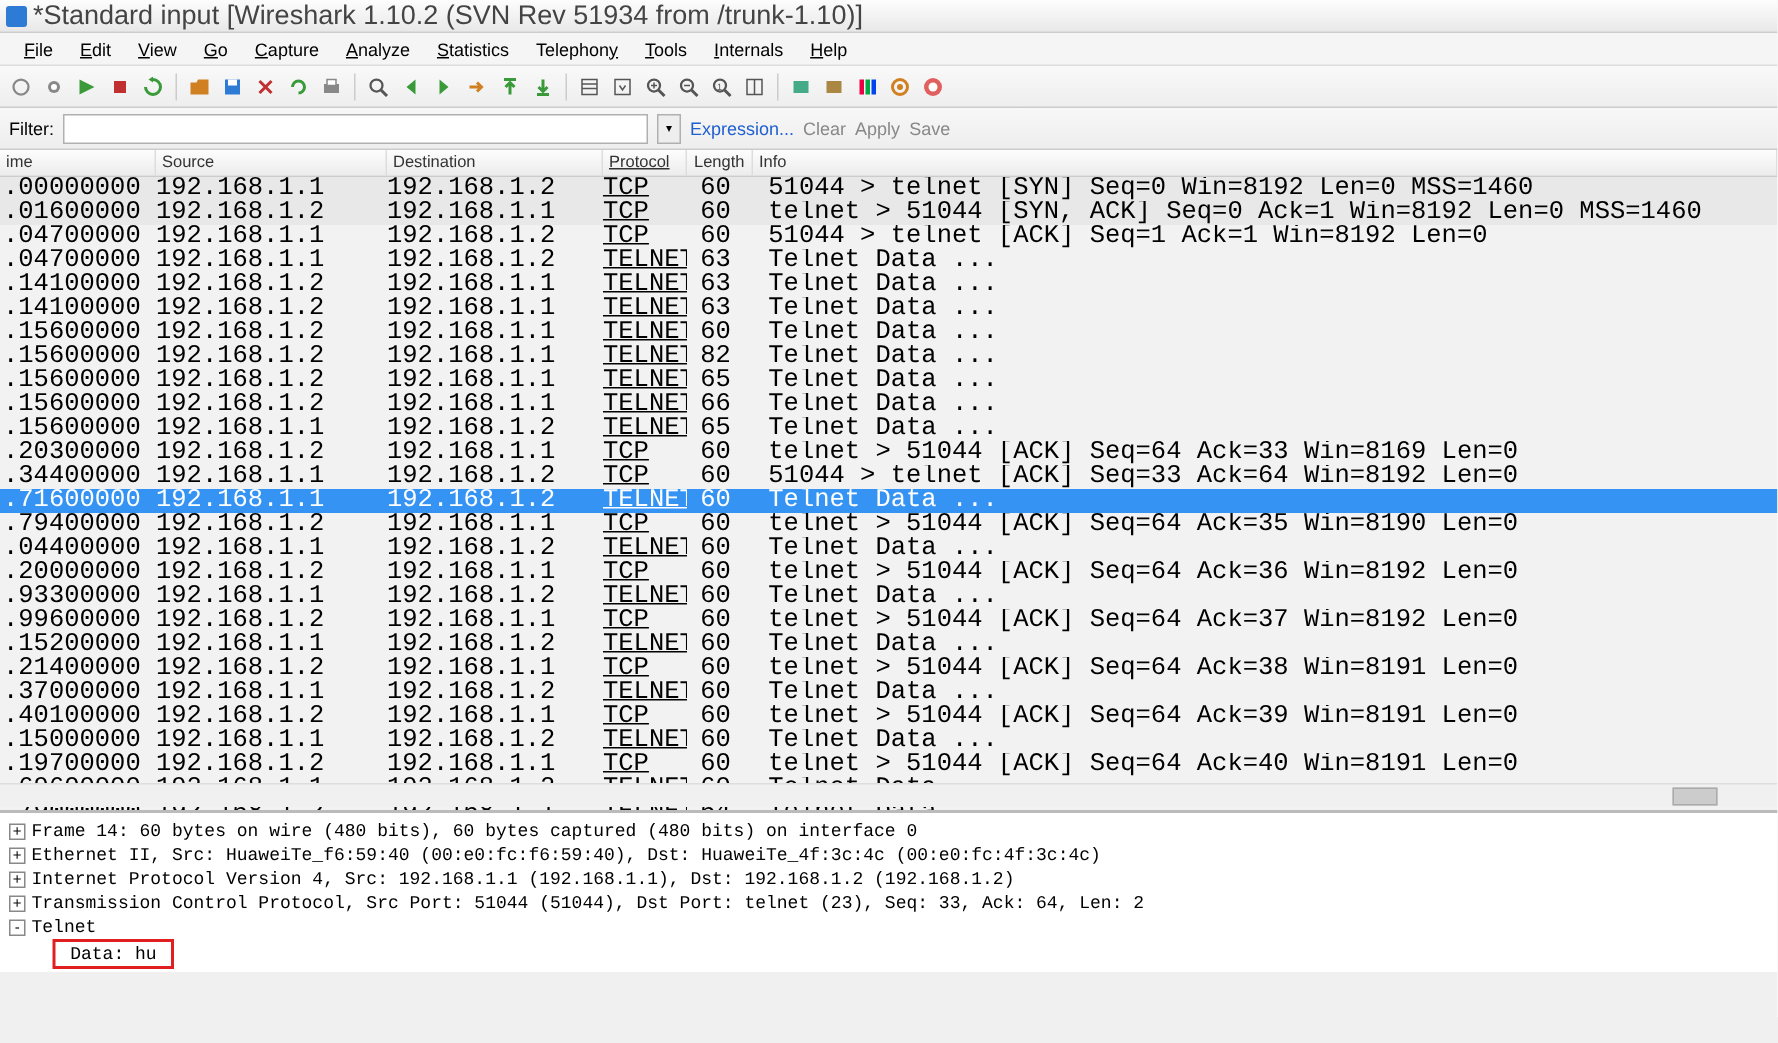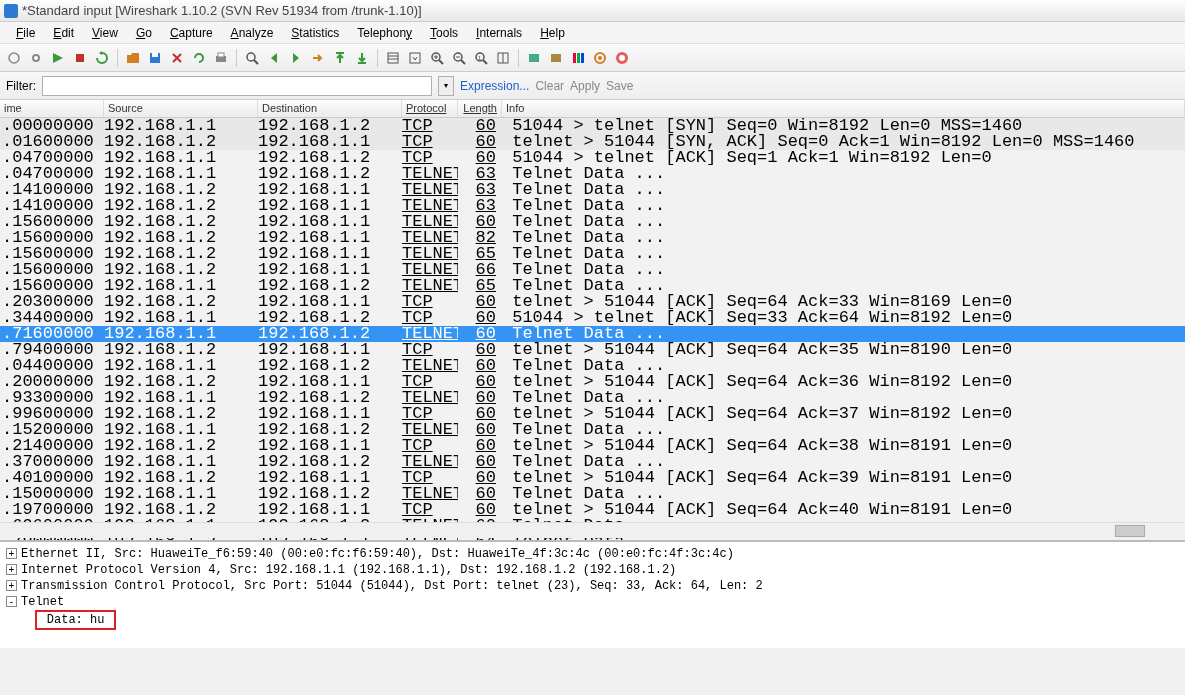--- a/index.html
+++ b/index.html
@@ -1,20 +1,20 @@
 <!DOCTYPE html>
 <html><head>
 <meta charset="utf-8">
 <style>
 * { margin: 0; padding: 0; box-sizing: border-box; }
 body { font-family: "Segoe UI", Tahoma, sans-serif; font-size: 12px; background: #f0f0f0; width: 1185px; height: 695px; overflow: hidden; }
 
 .title-bar { background: linear-gradient(#fdfdfd,#e8e8e8); height: 22px; display: flex; align-items: center; padding: 0 4px; border-bottom: 1px solid #ccc; }
 .title-bar .ws-icon { width:14px; height:14px; background:#2e7bd6; border-radius:2px; margin-right:4px; }
-.title-bar .title-text { font-size:13px; color:#444; }
+.title-bar .title-text { font-size:18px; color:#444; }
 
 .menu-bar { background:#f5f5f5; height:22px; display:flex; align-items:center; padding:0 8px; border-bottom:1px solid #ddd; gap:2px; }
 .menu-item { padding:2px 8px; cursor:default; }
 .menu-item u { text-decoration: underline; }
 
 .toolbar { background:linear-gradient(#f9f9f9,#eee); height:28px; display:flex; align-items:center; padding:0 4px; border-bottom:1px solid #ccc; gap:2px; }
 .tbtn { width:20px; height:20px; display:flex; align-items:center; justify-content:center; border:1px solid transparent; border-radius:2px; cursor:default; }
 .tsep { width:1px; height:18px; background:#ccc; margin:0 3px; }
 
 .filter-bar { background:linear-gradient(#f7f7f7,#eee); height:28px; display:flex; align-items:center; padding:2px 6px; border-bottom:1px solid #ccc; gap:6px; }
@@ -30,21 +30,21 @@
 .pl-body { font-family:"Courier New",monospace; font-size:17px; line-height:16px; }
 .pl-row { display:flex; height:16px; white-space:pre; }
 .pl-row.normal { background:#e8e8e8; }
 .pl-row.alt { background:#f2f2f2; }
 .pl-row.sel { background:#3593f4; color:#fff; }
 .pl-row span { overflow:hidden; }
 .c-time { width:104px; padding-left:2px; }
 .c-src { width:154px; }
 .c-dst { width:144px; }
 .c-proto { width:56px;text-decoration:underline; }
-.c-len { width:44px; text-align:right; padding-right:6px;text-decoration:underline; }
+.c-len { width:44px; text-align:center; padding-right:6px; }
 .c-info { flex:1; }
 .pl-scroll { position:absolute; right:0; bottom:2px; width:100%; height:16px; display:flex; justify-content:flex-end; align-items:center; background:#f0f0f0; border-top:1px solid #ddd; }
 .pl-scroll .thumb { width:30px; height:12px; background:#ccc; border:1px solid #aaa; margin-right:40px; }
 
 .detail-pane { height:108px; background:#fff; border-top:2px solid #bbb; padding:4px 6px; font-family:"Courier New",monospace; font-size:12px; line-height:16px; overflow:hidden; }
 .detail-pane .dline { white-space:pre; }
 .exp { display:inline-block; width:11px; height:11px; border:1px solid #888; text-align:center; line-height:9px; font-size:10px; margin-right:4px; font-family:sans-serif; }
 .red-box { border:2px solid #e02020; display:inline-block; padding:0 10px; }
 
 
@@ -288,19 +288,20 @@
       <div class="pl-row alt"><span class="c-time">.69600000</span><span class="c-src">192.168.1.1</span><span class="c-dst">192.168.1.2</span><span class="c-proto">TELNET</span><span class="c-len">60</span><span class="c-info"> Telnet Data ...</span></div>
       <div class="pl-row alt"><span class="c-time">.79000000</span><span class="c-src">192.168.1.2</span><span class="c-dst">192.168.1.1</span><span class="c-proto">TELNET</span><span class="c-len">64</span><span class="c-info"> Telnet Data ...</span></div>
     </div>
   <div class="pl-scroll">
       <div class="thumb"></div>
     </div>
 </div>
 
 <div class="detail-pane">
   <div id="detail-lines">
+      <div class="dline"><span class="exp">+</span>Frame 14: 60 bytes on wire (480 bits), 60 bytes captured (480 bits) on interface 0</div>
       <div class="dline"><span class="exp">+</span>Ethernet II, Src: HuaweiTe_f6:59:40 (00:e0:fc:f6:59:40), Dst: HuaweiTe_4f:3c:4c (00:e0:fc:4f:3c:4c)</div>
       <div class="dline"><span class="exp">+</span>Internet Protocol Version 4, Src: 192.168.1.1 (192.168.1.1), Dst: 192.168.1.2 (192.168.1.2)</div>
       <div class="dline"><span class="exp">+</span>Transmission Control Protocol, Src Port: 51044 (51044), Dst Port: telnet (23), Seq: 33, Ack: 64, Len: 2</div>
       <div class="dline"><span class="exp">-</span>Telnet</div>
     </div>
   <div class="dline">    <span class="red-box"><span>Data: hu</span></span></div>
 </div>
 
 </body></html>

